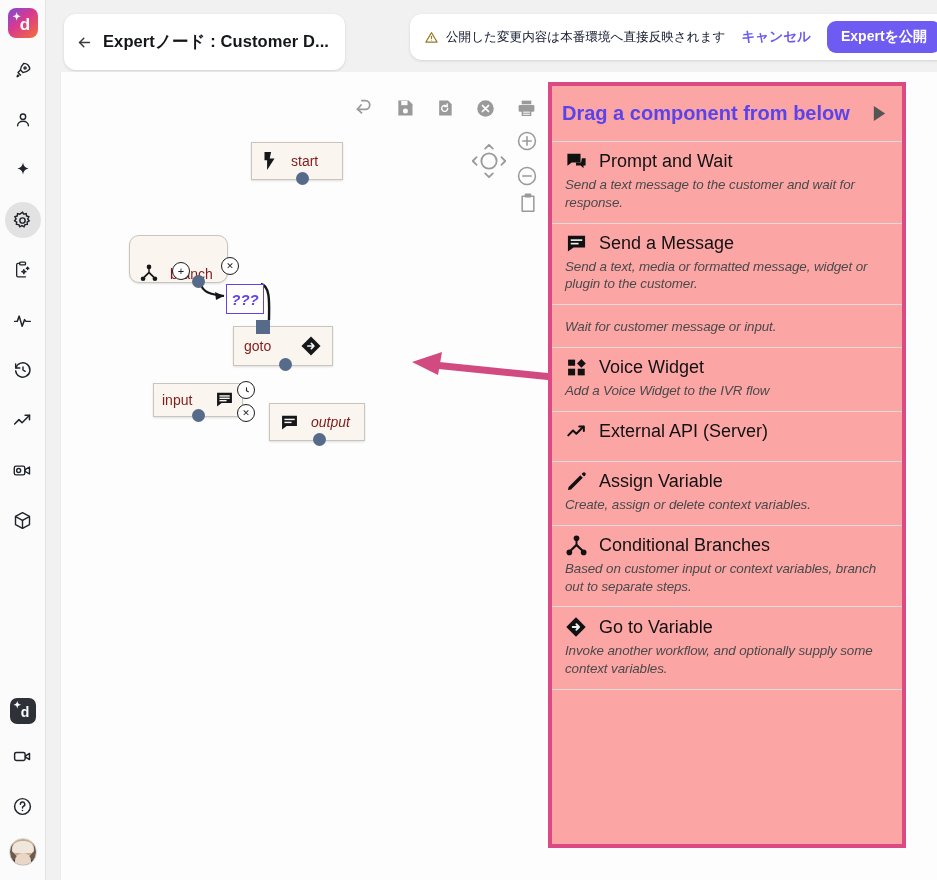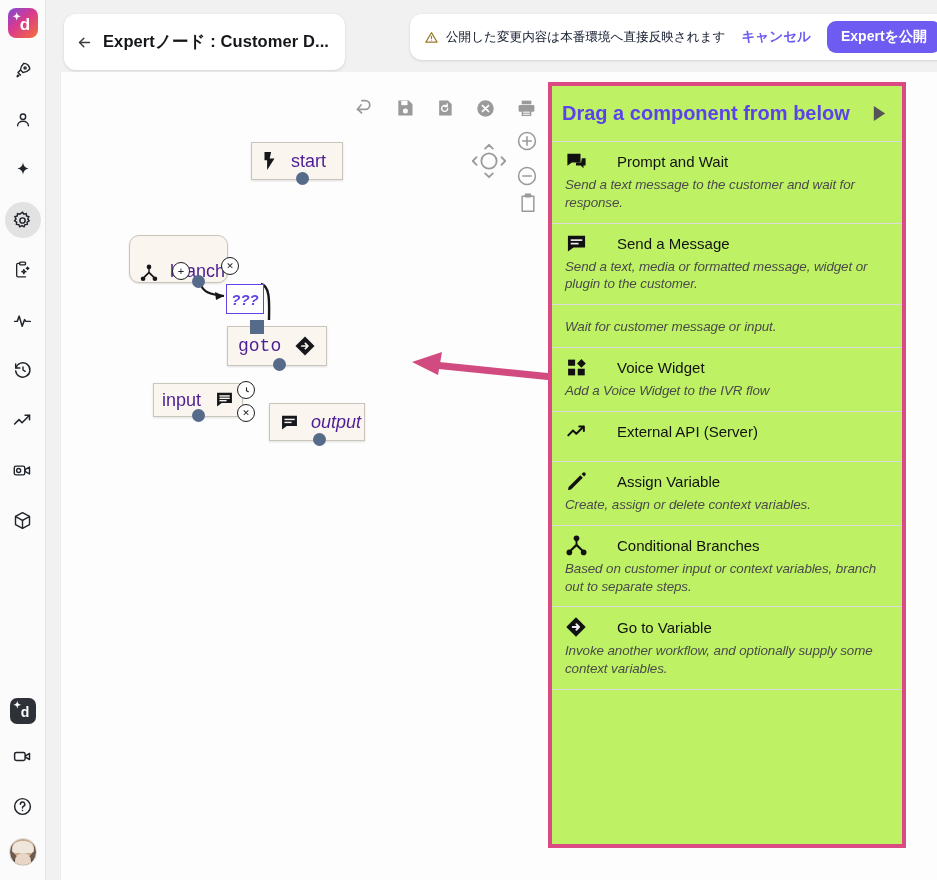--- a/index.html
+++ b/index.html
@@ -89,21 +89,21 @@
   .zoom-ctl { position: absolute; left: 455px; top: 58px; display: flex; flex-direction: column; gap: 13px; color: #9a9a9a; }
   .zoom-ctl .tb { cursor: pointer; display: flex; }
   .clip-ctl { position: absolute; left: 457px; top: 120px; color: #9a9a9a; cursor: pointer; }
 
   
   .node {
     position: absolute; background: #faf5ee; border: 1px solid #c9c5bd;
     box-shadow: 0 1px 2px rgba(0,0,0,.12); display: flex; align-items: center;
   }
   .node.round { border-radius: 10px; }
-  .node .nlabel { font-size: 18px; color: #4c1d95; }
+  .node .nlabel { font-size: 14px; color: #7f1d1d; }
   .node .nicon { color: #15171a; display: flex; }
   .port {
     position: absolute; width: 13px; height: 13px; border-radius: 50%;
     background: #566a8a; bottom: -6px; left: 50%; margin-left: -6px;
   }
   .port-sq {
     position: absolute; width: 14px; height: 14px; background: #566a8a;
     top: -7px; left: 22px;
   }
   .badge-btn {
@@ -115,34 +115,34 @@
   .qmark {
     position: absolute; background: #fff; border: 1.5px solid #6342e8;
     color: #6342e8; font-style: italic; font-weight: 700; font-size: 15px;
     display: flex; align-items: center; justify-content: center;
   }
   .pink-arrow { position: absolute; left: 345px; top: 276px; }
 
   
   .panel {
     position: absolute; left: 548px; top: 82px; width: 358px; height: 766px;
-    background: #bef264; border: 4px solid #dc4a83; overflow: hidden;
+    background: #fca5a5; border: 4px solid #dc4a83; overflow: hidden;
   }
   .panel-head {
     height: 56px; display: flex; align-items: center; justify-content: space-between;
     padding: 0 14px 0 10px; border-bottom: 1px solid #dcdcdc;
   }
   .panel-title { color: #5b43ea; font-size: 20px; font-weight: 700; }
   .panel-caret { color: #555; display: flex; cursor: pointer; }
   .comp {
     padding: 9px 13px 11px 13px; border-bottom: 1px solid #dcdcdc; cursor: grab;
   }
   .comp-head { display: flex; align-items: center; gap: 12px; }
   .comp-ico { width: 22px; color: #111; display: flex; justify-content: center; }
-  .comp-name { font-size: 15px; color: #121212; margin-left: 18px; }
+  .comp-name { font-size: 18px; color: #121212; }
   .comp-desc {
     margin-top: 4px; font-size: 13.4px; font-style: italic; color: #4a4a4a;
     line-height: 1.33; letter-spacing: -.1px;
   }
 </style>
 </head>
 <body>
 
 <div id="app">
 
@@ -387,21 +387,21 @@
           </svg>
         </span>
       <span class="nlabel">branch</span>
       <span class="badge-btn" style="left:42px; top:26px;">+</span>
       <span class="badge-btn" style="left:91px; top:21px; font-size:9px;">✕</span>
       <span class="port" style="left:70%"></span>
     </div>
 
     <div class="qmark" style="left:165px; top:212px; width:38px; height:30px;">???</div>
 
-    <div class="node" style="left:166px; top:254px; width:100px; height:40px; padding:0 10px; justify-content:space-between;font-family:Liberation Mono, monospace;">
+    <div class="node" style="left:172px; top:254px; width:100px; height:40px; padding:0 10px; justify-content:space-between;">
       <span class="nlabel">goto</span>
       <span class="nicon">
           <svg width="22" height="22" viewBox="0 0 24 24" fill="currentColor">
             <path d="M12 1.6L22.4 12 12 22.4 1.6 12z"></path>
             <path d="M8.6 12h6.2M12.4 9.2L15.2 12l-2.8 2.8" stroke="#faf5ee" stroke-width="1.9" fill="none" stroke-linecap="round" stroke-linejoin="round"></path>
           </svg>
         </span>
       <span class="port-sq"></span>
       <span class="port" style="left:52%"></span>
     </div>

